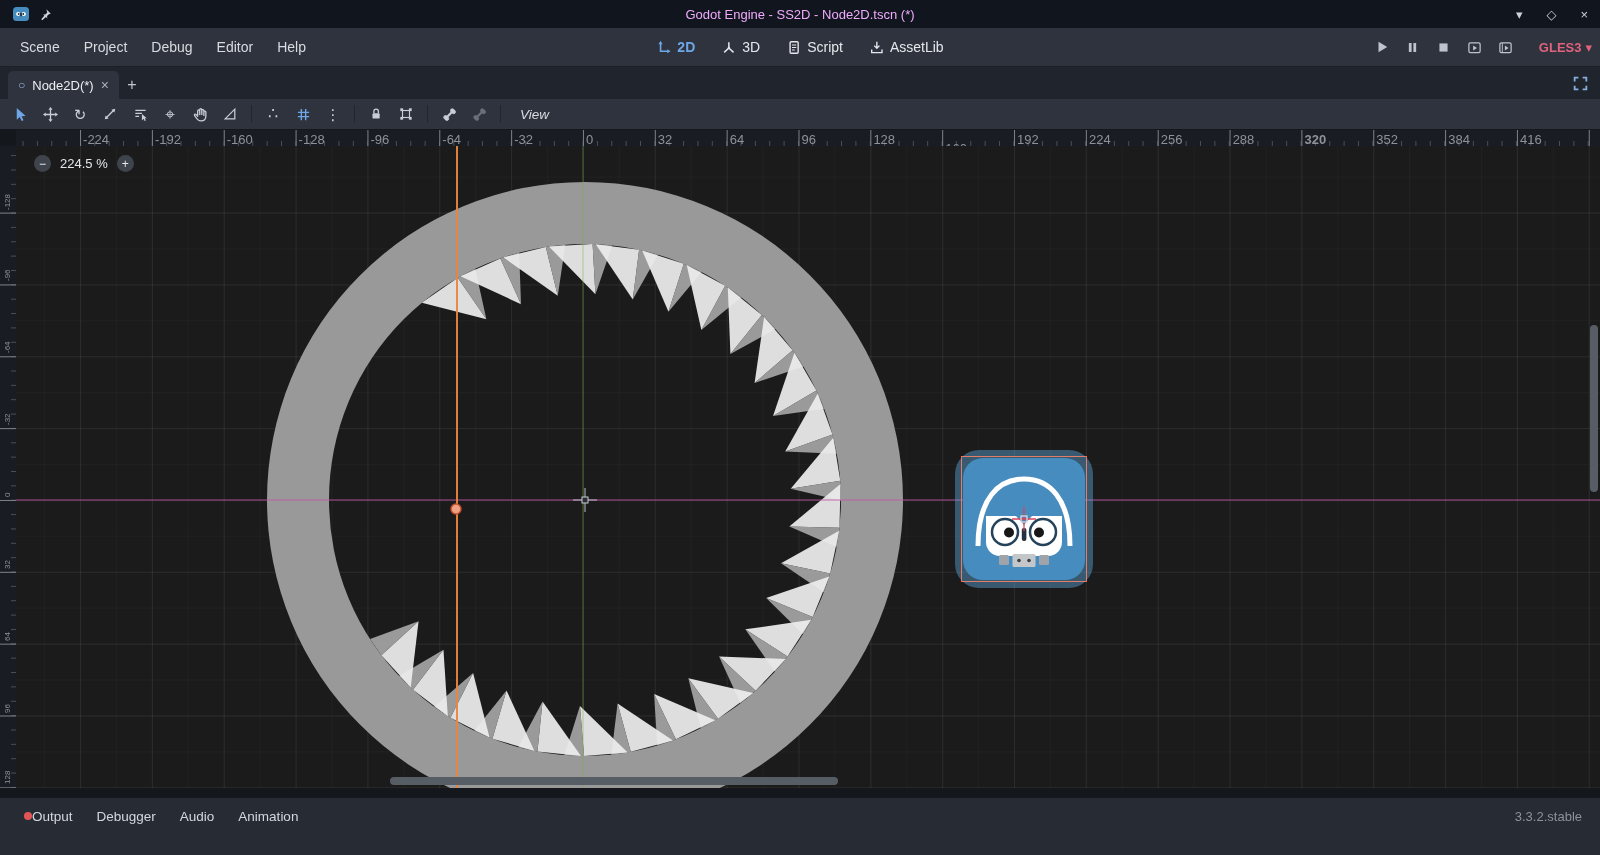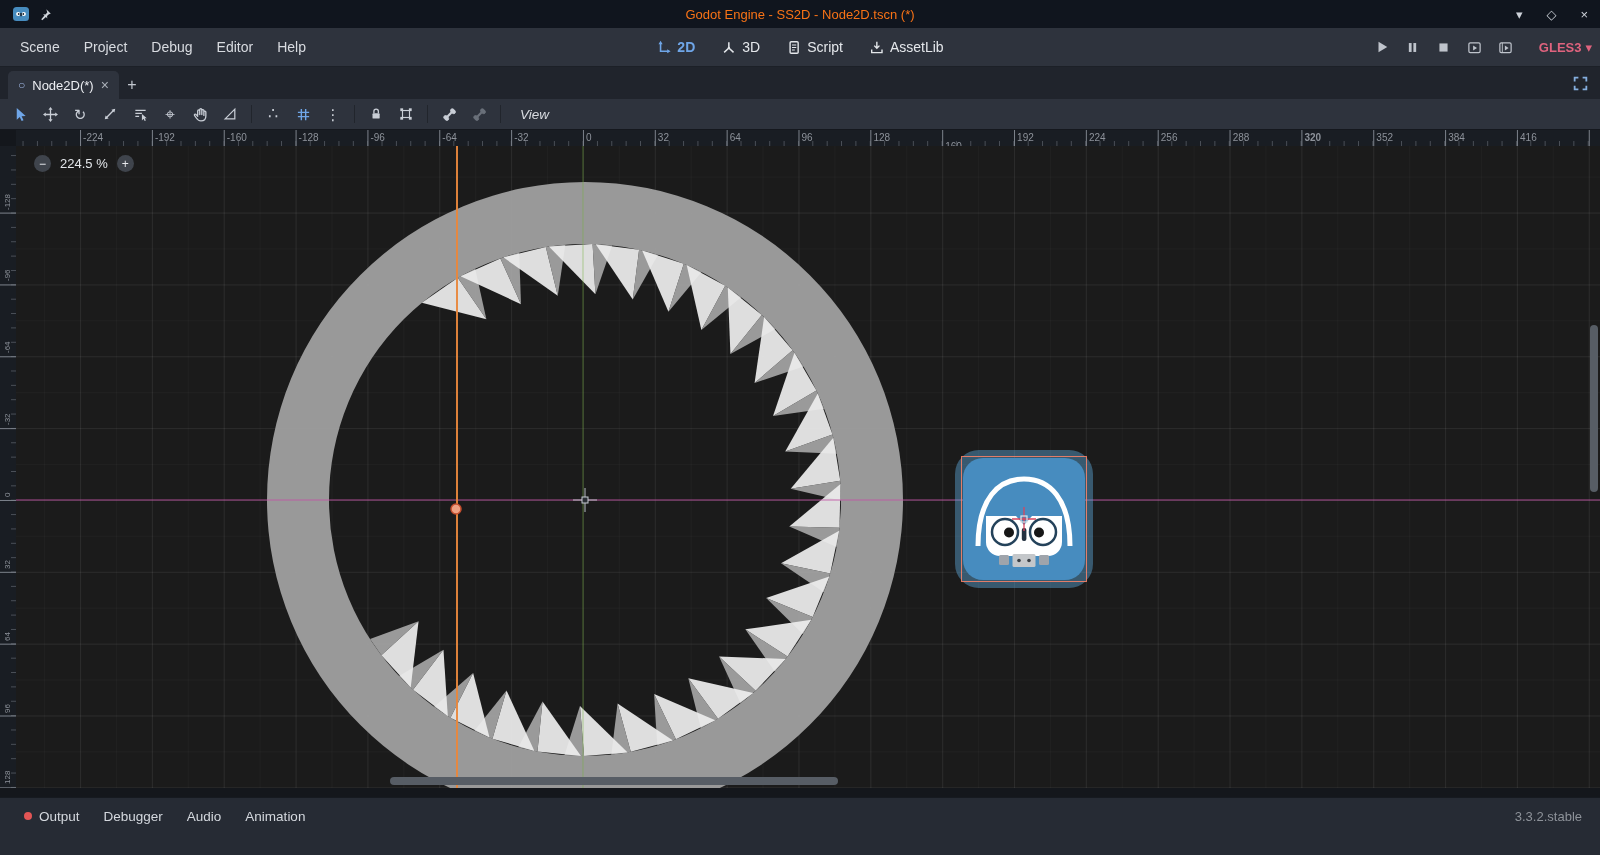--- a/index.html
+++ b/index.html
@@ -11,21 +11,21 @@
     --text:#d8dbe0;
   }
   *{margin:0;padding:0;box-sizing:border-box;}
   body{background:#000;}
   .app{width:1600px;height:855px;position:relative;overflow:hidden;
        font-family:"Liberation Sans","DejaVu Sans",sans-serif;color:var(--text);background:var(--canvas-bg);}
 
   
   .titlebar{height:28px;background:#10151e;display:flex;align-items:center;position:relative;padding:0 12px;}
   .titlebar .left{display:flex;align-items:center;gap:9px;z-index:2;}
-  .title-text{position:absolute;left:0;right:0;text-align:center;font-size:13px;color:#f97316;pointer-events:none;}
+  .title-text{position:absolute;left:0;right:0;text-align:center;font-size:13px;color:#f0abfc;pointer-events:none;}
   .titlebar .right{margin-left:auto;display:flex;align-items:center;gap:24px;z-index:2;font-size:13px;color:#ced3da;}
   .titlebar .right span{cursor:default;}
 
   
   .menubar{height:39px;background:var(--bar-bg);display:flex;align-items:center;position:relative;padding:0 8px;border-bottom:1px solid #1c2027;}
   .menu-item{padding:5px 12px;font-size:14px;color:var(--text);border-radius:3px;}
   .workspaces{position:absolute;left:50%;transform:translateX(-50%);display:flex;align-items:center;gap:26px;}
   .ws{display:flex;align-items:flex-end;gap:6px;font-size:14px;color:#e4e7eb;}
   .ws.active{color:var(--accent);font-weight:bold;}
   .playback{margin-left:auto;display:flex;align-items:center;gap:15px;}
@@ -59,41 +59,41 @@
     background-size:71.85px 16px,14.37px 5px;
     background-position:64.05px 0,6.57px 11px;
     background-repeat:repeat-x;}
   .ruler-left{position:absolute;left:0;top:16px;width:16px;height:642px;background:#191d23;z-index:5;overflow:hidden;
     background-image:
       linear-gradient(to bottom,#7c828b 1px,transparent 1px),
       linear-gradient(to bottom,#4a4f57 1px,transparent 1px);
     background-size:16px 71.85px,5px 14.37px;
     background-position:0 66.6px,11px 9.11px;
     background-repeat:repeat-y;}
-  .rl-top{position:absolute;top:2px;font-size:10px;color:#8d929a;white-space:nowrap;}
+  .rl-top{position:absolute;top:2px;font-size:13px;color:#8d929a;white-space:nowrap;}
   .rl-left{position:absolute;left:3px;font-size:8px;color:#8d929a;white-space:nowrap;transform:rotate(-90deg);transform-origin:0 0;}
   .canvas{position:absolute;left:16px;top:16px;width:1584px;height:642px;background-color:var(--canvas-bg);
     background-image:
       linear-gradient(to right,rgba(255,255,255,0.05) 1px,transparent 1px),
       linear-gradient(to bottom,rgba(255,255,255,0.05) 1px,transparent 1px),
       linear-gradient(to right,rgba(255,255,255,0.025) 1px,transparent 1px),
       linear-gradient(to bottom,rgba(255,255,255,0.025) 1px,transparent 1px);
     background-size:71.85px 71.85px,71.85px 71.85px,35.93px 35.93px,35.93px 35.93px;
     background-position:64.05px 0,0 66.6px,28.1px 0,0 30.6px;}
   .scene-svg{position:absolute;left:0;top:0;}
   .zoom-widget{position:absolute;left:18px;top:9px;display:flex;align-items:center;gap:9px;z-index:7;}
   .zoom-btn{width:17px;height:17px;border-radius:50%;background:#3f444c;color:#e8eaee;font-size:12px;display:flex;align-items:center;justify-content:center;line-height:1;}
   .zoom-label{font-size:13px;color:#e3e6ea;}
   .h-scroll{position:absolute;left:374px;bottom:3px;width:448px;height:8px;border-radius:4px;background:#575d65;z-index:7;}
   .v-scroll{position:absolute;right:2px;top:179px;width:8px;height:167px;border-radius:4px;background:#575d65;z-index:7;}
 
   
   .statusgap{height:9px;background:#14171c;}
   .footer{height:58px;background:#262b34;border-top:1px solid #161a20;display:flex;align-items:flex-start;padding:5px 12px 0;}
-  .panel-btn{display:flex;align-items:center;gap:7px;height:26px;padding:0 12px;font-size:13.5px;color:#d4d8de;border-radius:3px;}
+  .panel-btn{display:flex;align-items:center;height:26px;padding:0 12px;font-size:13.5px;color:#d4d8de;border-radius:3px;}
   .dot{width:8px;height:8px;border-radius:50%;background:#e25555;}
   .version{margin-left:auto;height:26px;display:flex;align-items:center;font-size:13px;color:#8d9299;padding-right:6px;}
 
   svg{display:block;}
 </style>
 </head>
 <body>
 
 <div class="app">
 

